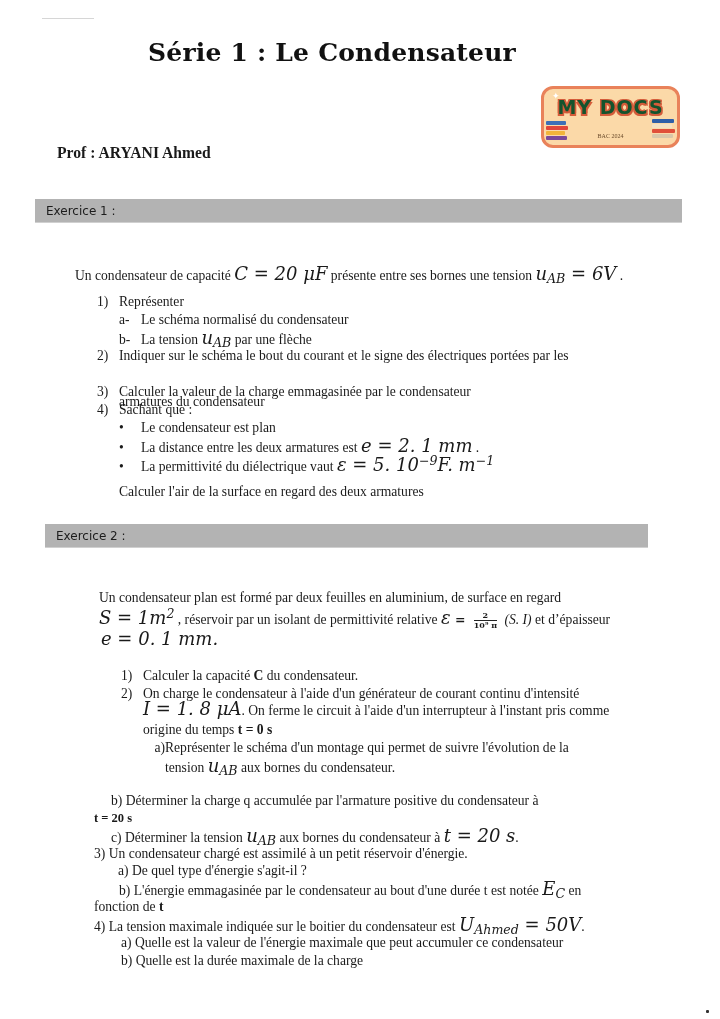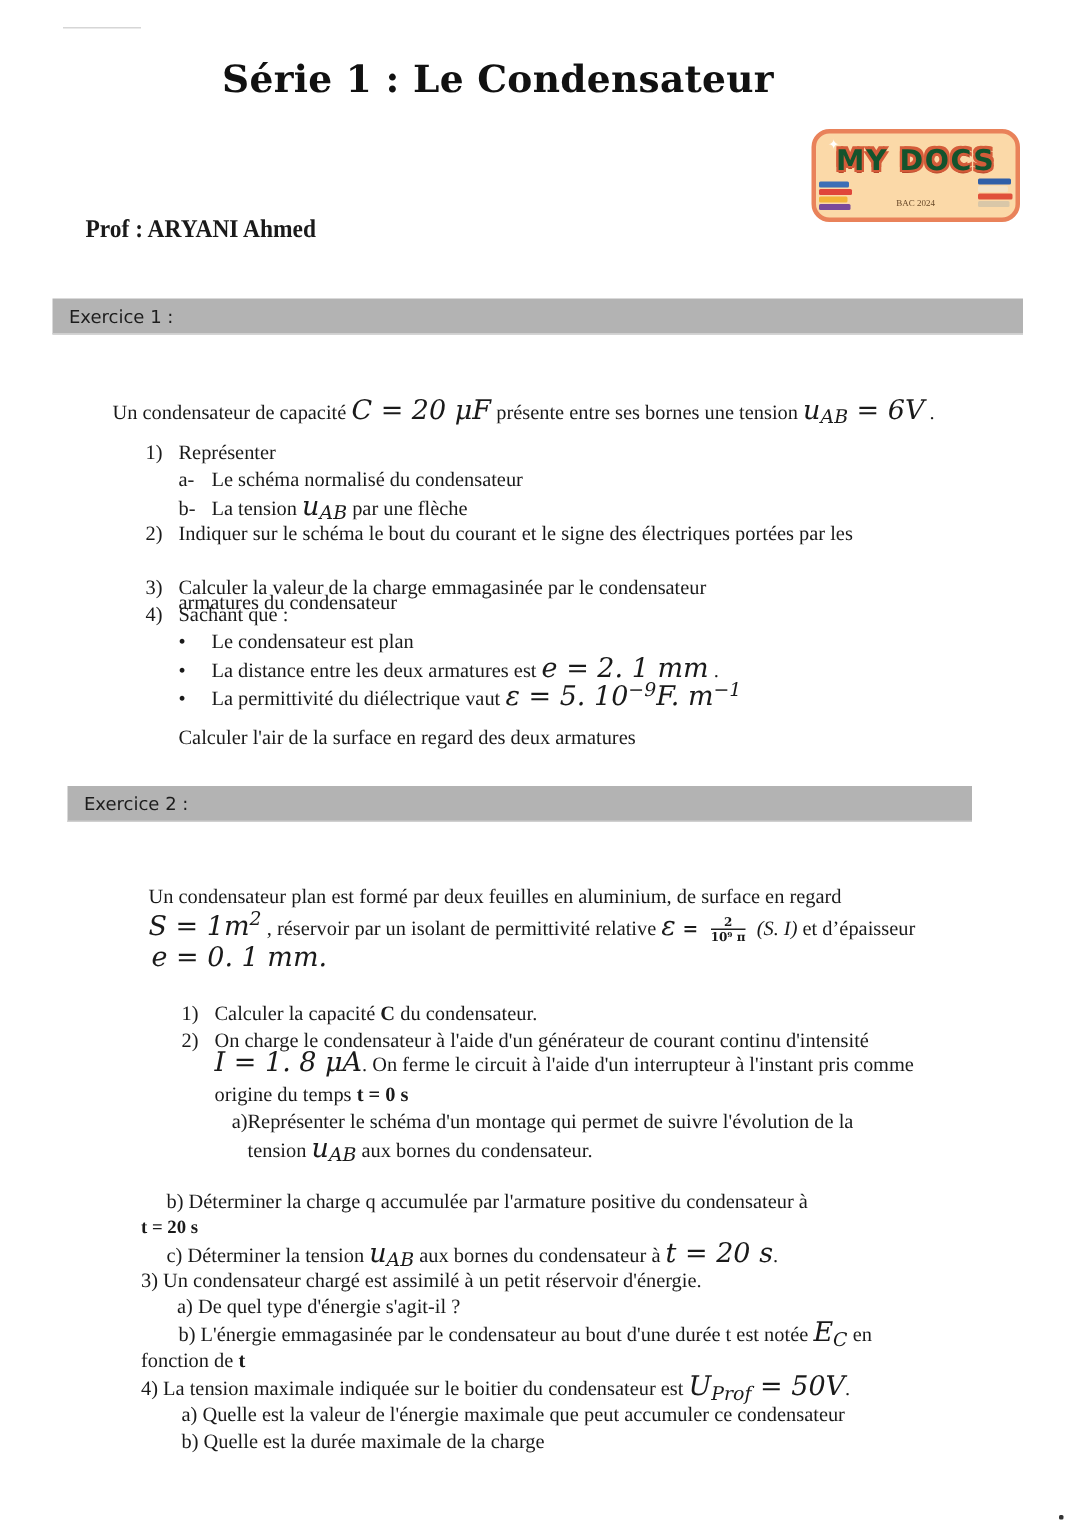--- a/index.html
+++ b/index.html
@@ -156,18 +156,18 @@
 </div>
 <div class="abs p" style="left:94px; top:845px;">3)   Un condensateur chargé est assimilé à un petit réservoir d'énergie.</div>
 <div class="abs p" style="left:118px; top:862px;">a) De quel type d'énergie s'agit-il ?</div>
 <div class="abs p" style="left:119px; top:880px;">
   <span>b) L'énergie emmagasinée par le condensateur au bout d'une durée t est notée </span><span class="m"><span>E</span><sub>C</sub></span><span> en</span>
 </div>
 <div class="abs p" style="left:94px; top:898px;">
   <span>fonction de </span><span class="b">t</span>
 </div>
 <div class="abs p" style="left:94px; top:916px;">
-  <span>4) La tension maximale indiquée sur le boitier du condensateur est </span><span class="m"><span>U</span><sub>Prof</sub><span> = 50V</span></span><span>.</span>
+  <span>4) La tension maximale indiquée sur le boitier du condensateur est </span><span class="m"><span>U</span><sub>Ahmed</sub><span> = 50V</span></span><span>.</span>
 </div>
 <div class="abs p" style="left:121px; top:934px;">a) Quelle est la valeur de l'énergie maximale que peut accumuler ce condensateur</div>
 <div class="abs p" style="left:121px; top:952px;">b) Quelle est la durée maximale de la charge</div>
 
 <div class="dot"></div>
 
 </body></html>

